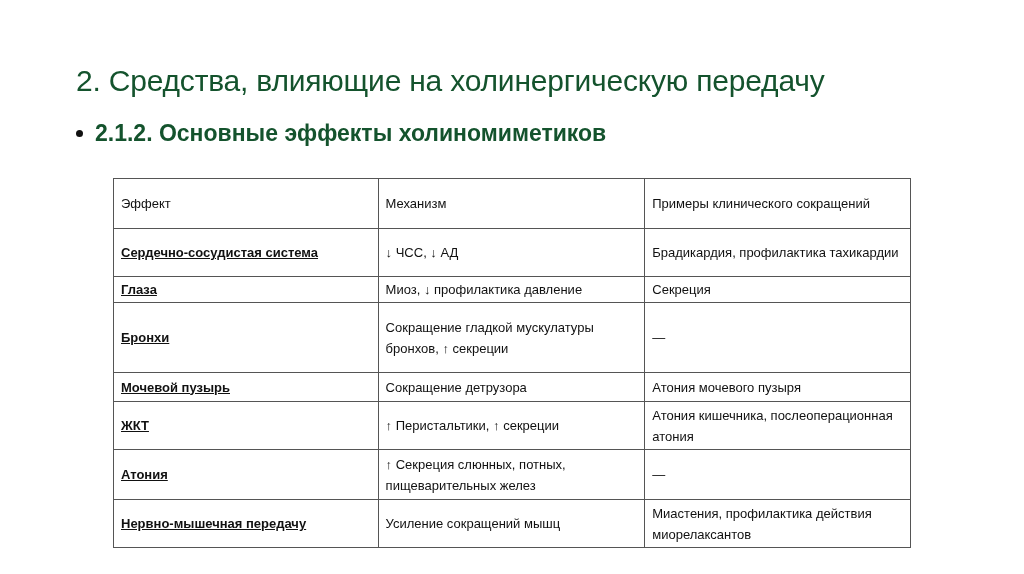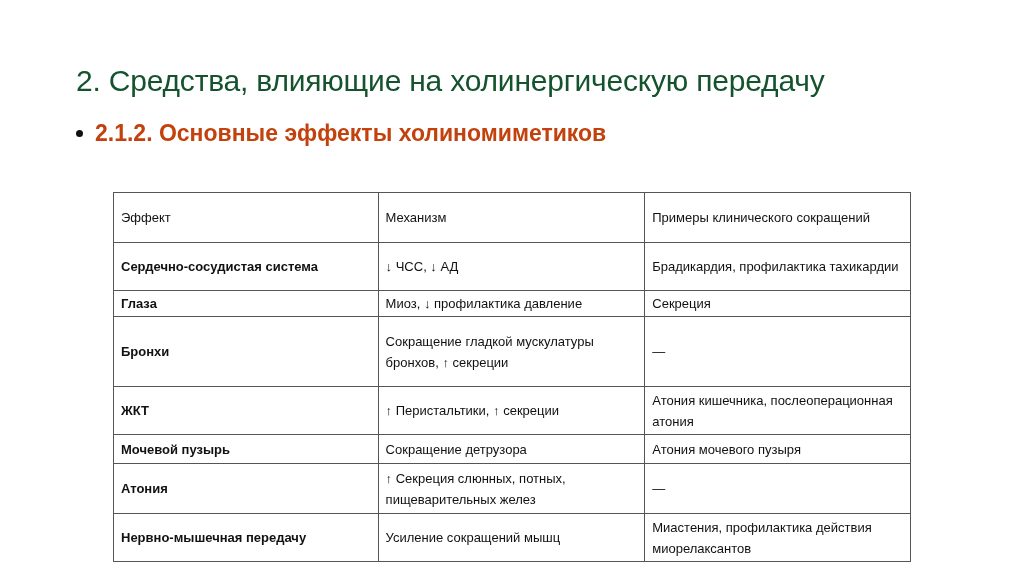--- a/index.html
+++ b/index.html
@@ -1,31 +1,31 @@
 <!DOCTYPE html>
 <html><head>
 <meta charset="utf-8">
 <style>
   html, body { margin: 0; padding: 0; background: #ffffff; }
   body { width: 1024px; height: 574px; position: relative; overflow: hidden;
          font-family: "Liberation Sans", "DejaVu Sans", sans-serif; color: #111; }
   .slide-title { position: absolute; left: 76px; top: 64px; font-size: 30px;
                  font-weight: normal; color: #14532d; letter-spacing: -0.2px; white-space: nowrap; margin: 0; }
   .bullet { position: absolute; left: 76px; top: 120px; font-size: 23px; font-weight: bold;
-            color: #c2410c; white-space: nowrap; display: flex; align-items: center; }
+            color: #14532d; white-space: nowrap; display: flex; align-items: center; }
   .bullet .dot { display: inline-block; width: 7px; height: 7px; border-radius: 50%;
                  background: #111; margin-right: 12px; }
-  table.effects { position: absolute; left: 113px; top: 192px; width: 798px;
+  table.effects { position: absolute; left: 113px; top: 178px; width: 798px;
                   border-collapse: collapse; font-size: 13px; }
   table.effects td { border: 1.5px solid #555; padding: 2px 7px; vertical-align: middle;
                      line-height: 21px; color: #111; }
   table.effects col.c1 { width: 265px; }
   table.effects col.c2 { width: 267px; }
   table.effects col.c3 { width: 266px; }
-  td.bold { font-weight: bold; }
+  td.bold { font-weight: bold; text-decoration: underline; }
 </style>
 </head>
 <body>
 
 <h1 class="slide-title">2. Средства, влияющие на холинергическую передачу</h1>
 
 <div class="bullet">
   <span class="dot"></span>
   <span>2.1.2. Основные эффекты холиномиметиков</span>
 </div>
@@ -50,29 +50,29 @@
   <tr style="height:16px">
     <td class="bold">Глаза</td>
     <td>Миоз, ↓ профилактика давление</td>
     <td>Секреция</td>
   </tr>
   <tr style="height:70px">
     <td class="bold">Бронхи</td>
     <td>Сокращение гладкой мускулатуры бронхов, ↑ секреции</td>
     <td>—</td>
   </tr>
+  <tr style="height:29px">
+    <td class="bold">Мочевой пузырь</td>
+    <td>Сокращение детрузора</td>
+    <td>Атония мочевого пузыря</td>
+  </tr>
   <tr style="height:48px">
     <td class="bold">ЖКТ</td>
     <td>↑ Перистальтики, ↑ секреции</td>
     <td>Атония кишечника, послеоперационная атония</td>
-  </tr>
-  <tr style="height:29px">
-    <td class="bold">Мочевой пузырь</td>
-    <td>Сокращение детрузора</td>
-    <td>Атония мочевого пузыря</td>
   </tr>
   <tr style="height:50px">
     <td class="bold">Атония</td>
     <td>↑ Секреция слюнных, потных, пищеварительных желез</td>
     <td>—</td>
   </tr>
   <tr style="height:48px">
     <td class="bold">Нервно-мышечная передачу</td>
     <td>Усиление сокращений мышц</td>
     <td>Миастения, профилактика действия миорелаксантов</td>

